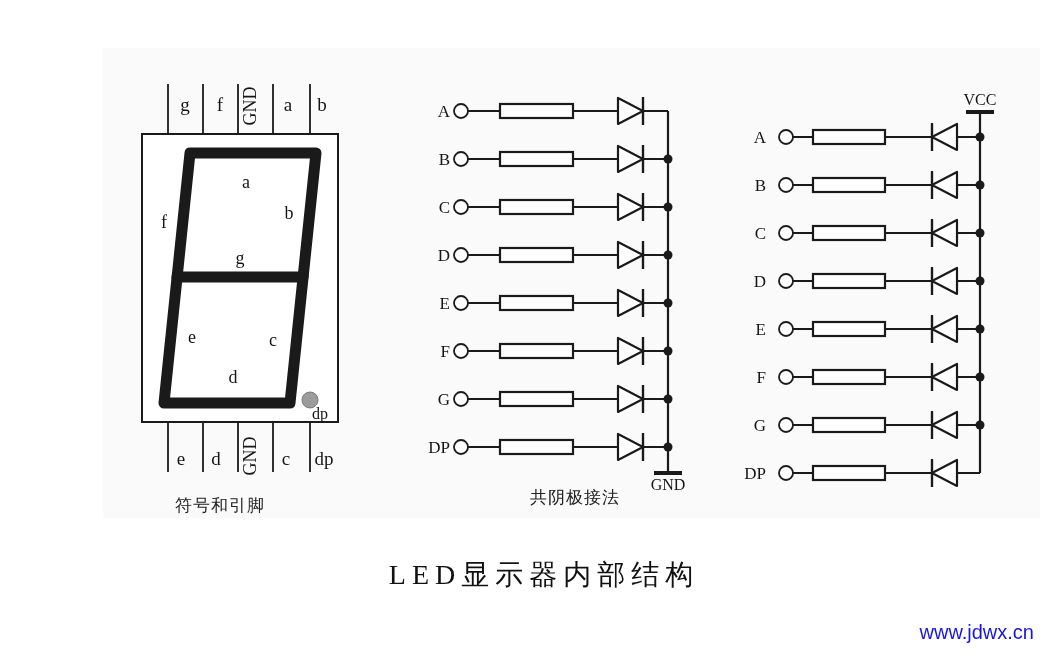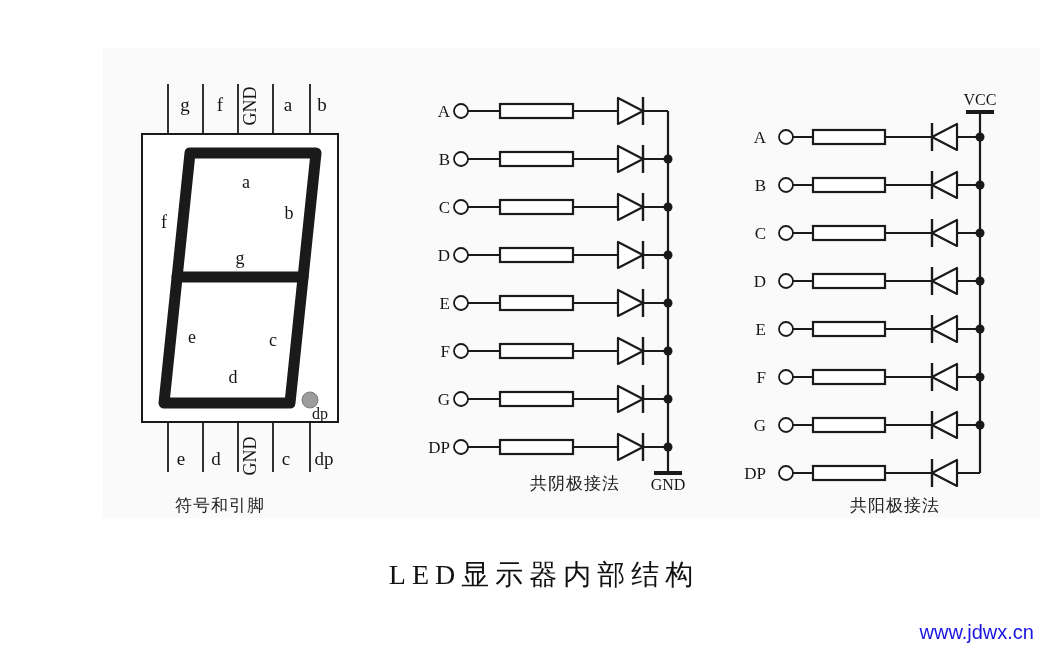--- a/index.html
+++ b/index.html
@@ -254,20 +254,19 @@
         <line x1="58" y1="388" x2="245" y2="388" stroke="#1a1a1a" stroke-width="2.2"></line>
         <rect x="78" y="381" width="72" height="14" fill="#fff" stroke="#1a1a1a" stroke-width="2.2"></rect>
         <polygon points="222,375 222,401 197,388" fill="#fff" stroke="#1a1a1a" stroke-width="2.2" stroke-linejoin="round"></polygon>
         <line x1="197" y1="374" x2="197" y2="402" stroke="#1a1a1a" stroke-width="2.4"></line>
       </g>
       <line x1="231" y1="27" x2="259" y2="27" stroke="#1a1a1a" stroke-width="4"></line>
       <text x="245" y="20" font-size="16" text-anchor="middle">VCC</text>
     </svg>
 
   <div class="caption" style="left:110px;top:494px">符号和引脚</div>
-  <div class="caption" style="left:465px;top:472px">共阴极接法</div>
-  <div class="caption" style="left:785px;top:494px">共阳极接法</div>
+  <div class="caption" style="left:465px;top:486px">共阴极接法</div>
 
   <div class="figure-title">LED显示器内部结构</div>
 
   <div class="watermark">www.jdwx.cn</div>
 
 </div>
 
 </body></html>

